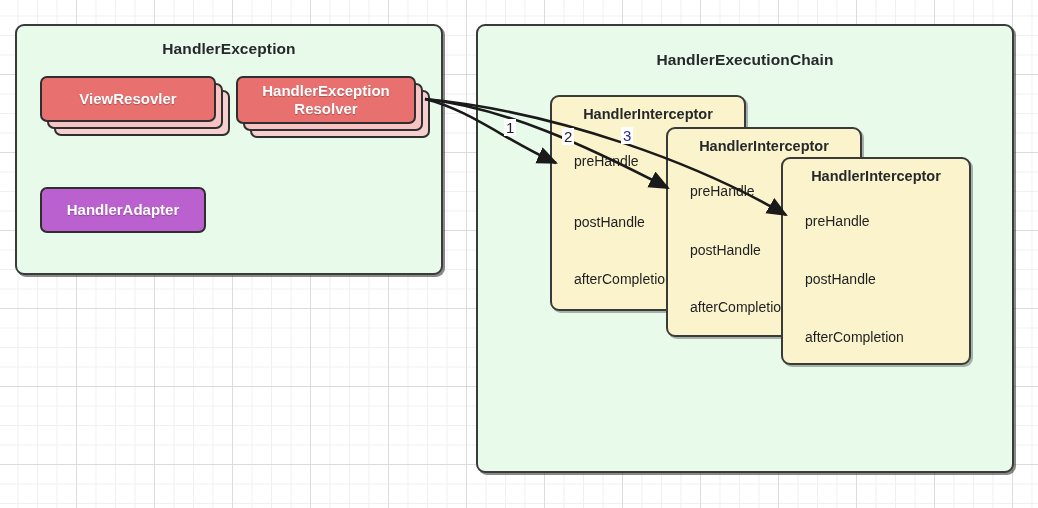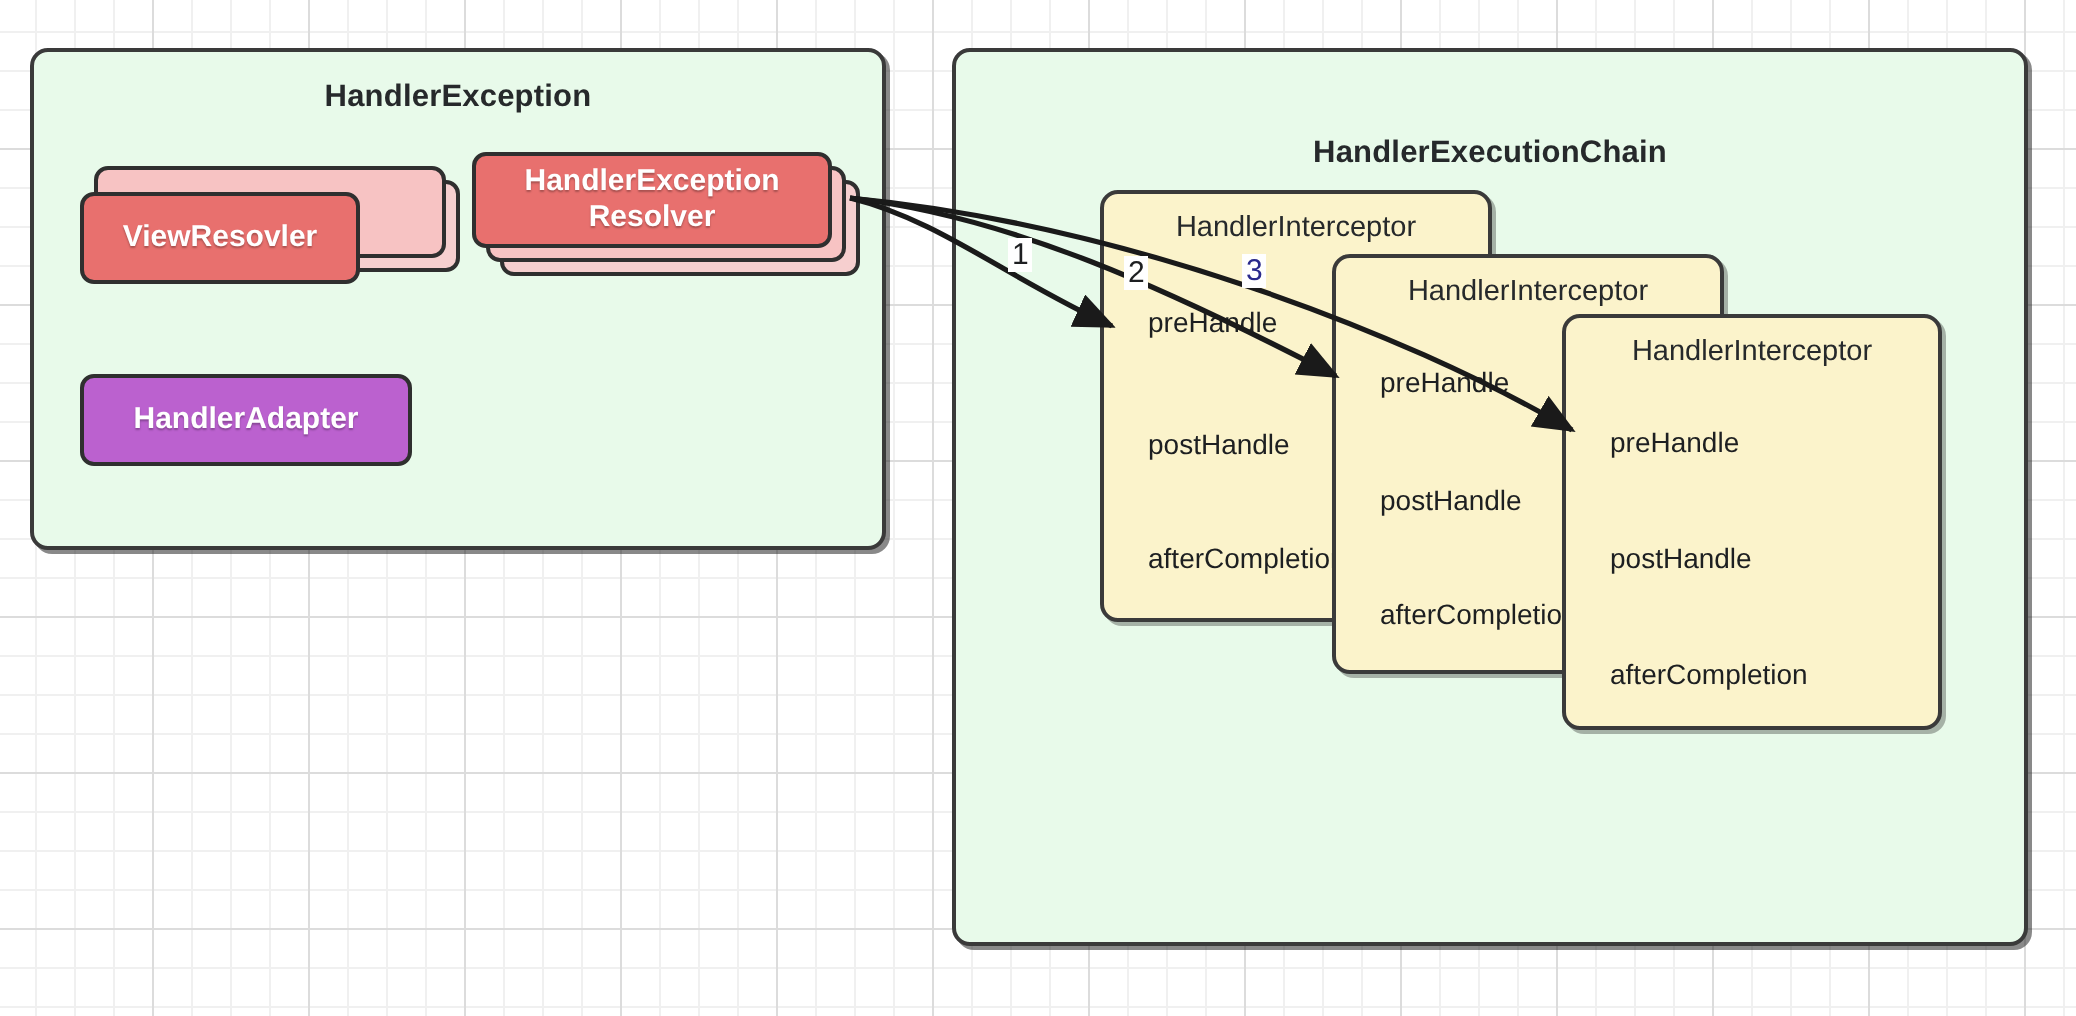--- a/index.html
+++ b/index.html
@@ -83,21 +83,21 @@
     border-radius: 9px;
     box-sizing: border-box;
     box-shadow: 2px 2px 0 rgba(40,40,40,0.35);
   }
   .interceptor .ic-title {
     position: absolute;
     left: 0; right: 0;
     top: 9px;
     text-align: center;
     font-size: 14.5px;
-    font-weight: normal;
+    font-weight: bold;
     color: #26292b;
   }
   .interceptor .ic-method {
     position: absolute;
     left: 22px;
     font-size: 14px;
     color: #1d1f21;
     white-space: nowrap;
     text-align: center;
   }
@@ -161,36 +161,36 @@
 
 <div id="canvas">
 
   <div class="container" id="dispatcher-servlet" style="left:15px; top:24px; width:428px; height:251px;">
     <div class="container-title" style="top:14px;">HandlerException</div>
   </div>
 
   <div class="stackcard" style="left:40px; top:76px; width:190px; height:60px;">
     <div class="layer l2" style="left:14px; top:14px; width:176px; height:46px;"></div>
     <div class="layer l1" style="left:7px; top:7px; width:176px; height:46px;"></div>
-    <div class="front red" style="width:140px; height:46px;margin-top:20px;">ViewResovler</div>
+    <div class="front red" style="width:176px; height:46px;">ViewResovler</div>
   </div>
 
   <div class="stackcard" style="left:236px; top:76px; width:196px; height:62px;">
     <div class="layer l2" style="left:14px; top:14px; width:180px; height:48px;"></div>
     <div class="layer l1" style="left:7px; top:7px; width:180px; height:48px;"></div>
     <div class="front red" style="width:180px; height:48px; white-space:pre-line;">HandlerException
 Resolver</div>
   </div>
 
   <div class="stackcard" style="left:40px; top:187px; width:166px; height:46px;">
     <div class="front purple" style="width:166px; height:46px;">HandlerAdapter</div>
   </div>
 
   <div class="container" id="handler-execution-chain" style="left:476px; top:24px; width:538px; height:449px;">
-    <div class="container-title" style="top:42px;">HandlerExecutionChain</div>
+    <div class="container-title" style="top:25px;">HandlerExecutionChain</div>
   </div>
 
   <div class="interceptor" style="left:550px; top:95px; width:196px; height:216px;">
     <div class="ic-title">HandlerInterceptor</div>
     <div class="ic-method" style="top:56px;">preHandle</div>
     <div class="ic-method" style="top:117px;">postHandle</div>
     <div class="ic-method" style="top:174px;">afterCompletion</div>
   </div>
 
   <div class="interceptor" style="left:666px; top:127px; width:196px; height:210px;">

